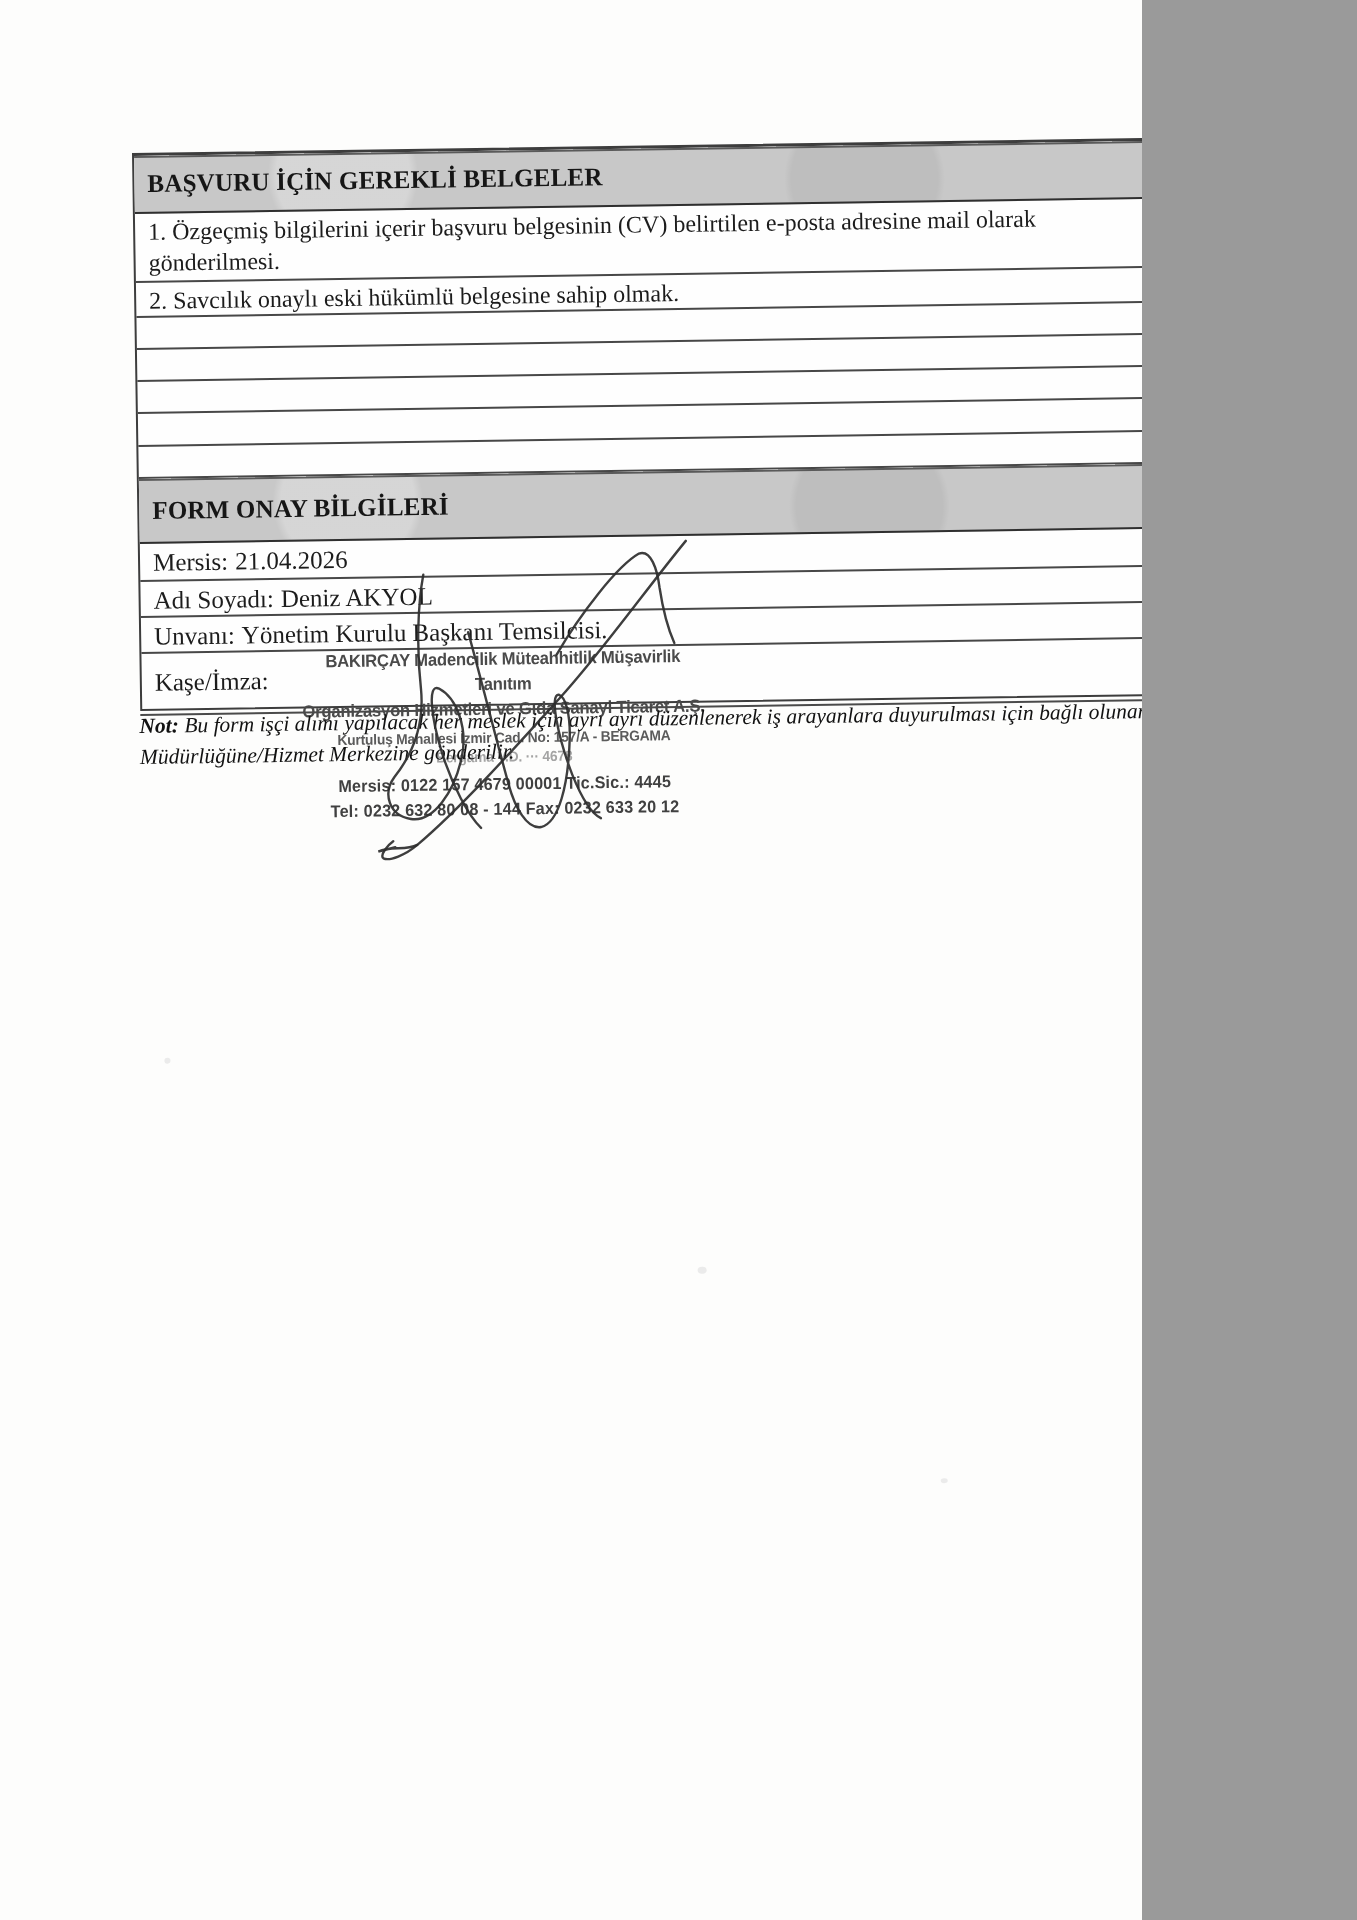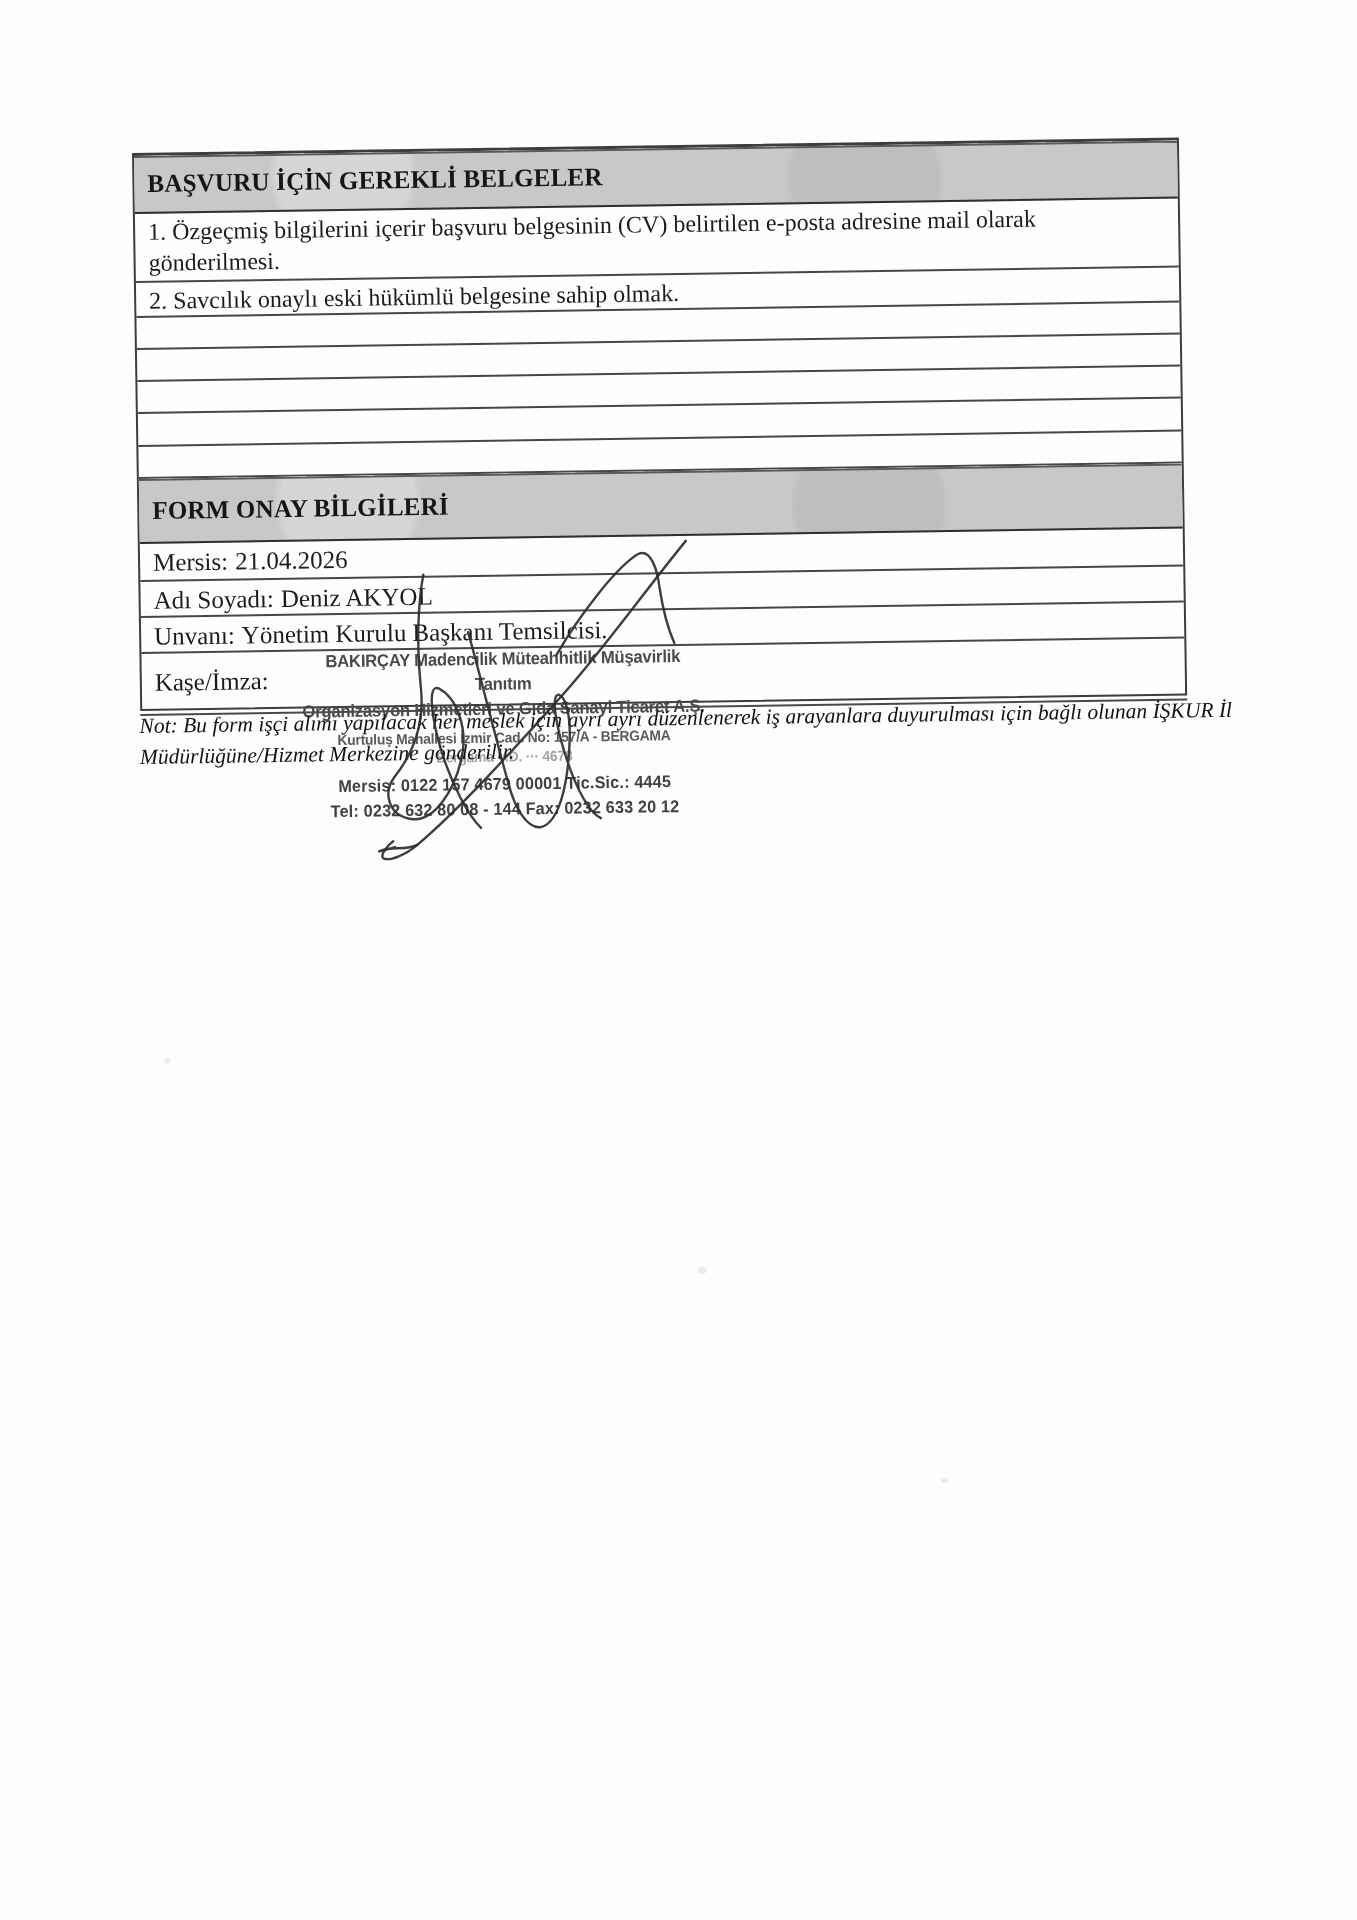--- a/index.html
+++ b/index.html
@@ -1,17 +1,17 @@
 <!DOCTYPE html>
 <html><head>
 <meta charset="utf-8">
 <style>
   html,body{margin:0;padding:0;background:#9a9a9a;}
   .page{
-    position:relative;width:1357px;height:1920px;background:#fdfdfc;
+    position:relative;width:1142px;height:1920px;background:#fdfdfc;
     overflow:hidden;font-family:"Liberation Serif","DejaVu Serif",serif;color:#1c1c1c;
   }
   
   #document-content{
     position:absolute;left:0;top:0;width:1357px;height:1920px;
     transform:rotate(-0.85deg);transform-origin:140px 760px;
   }
 
   
   .tbl{
@@ -58,21 +58,21 @@
   .stamp .l4{opacity:.55;}
   .stamp .l5,.stamp .l6{font-size:17px;line-height:25px;color:#404040;letter-spacing:.2px;}
   .stamp .l5{margin-top:5px;}
   .stamp .l5::before{content:"";}
 
   
   .note{
     position:absolute;left:140px;top:711px;width:1108px;
     font-style:italic;font-size:21.5px;line-height:30.5px;color:#121212;
   }
-  .note .p{font-weight:normal;}
+  .note .p{font-weight:bold;}
 
   
   .sig{position:absolute;left:320px;top:533px;width:420px;height:360px;pointer-events:none;}
   .sig path{fill:none;stroke:#2e2e2e;stroke-width:2.4;stroke-linecap:round;opacity:.92;}
 
   
   .speck{position:absolute;border-radius:50%;background:#d9d9d9;opacity:.5;}
 </style>
 </head>
 <body>

